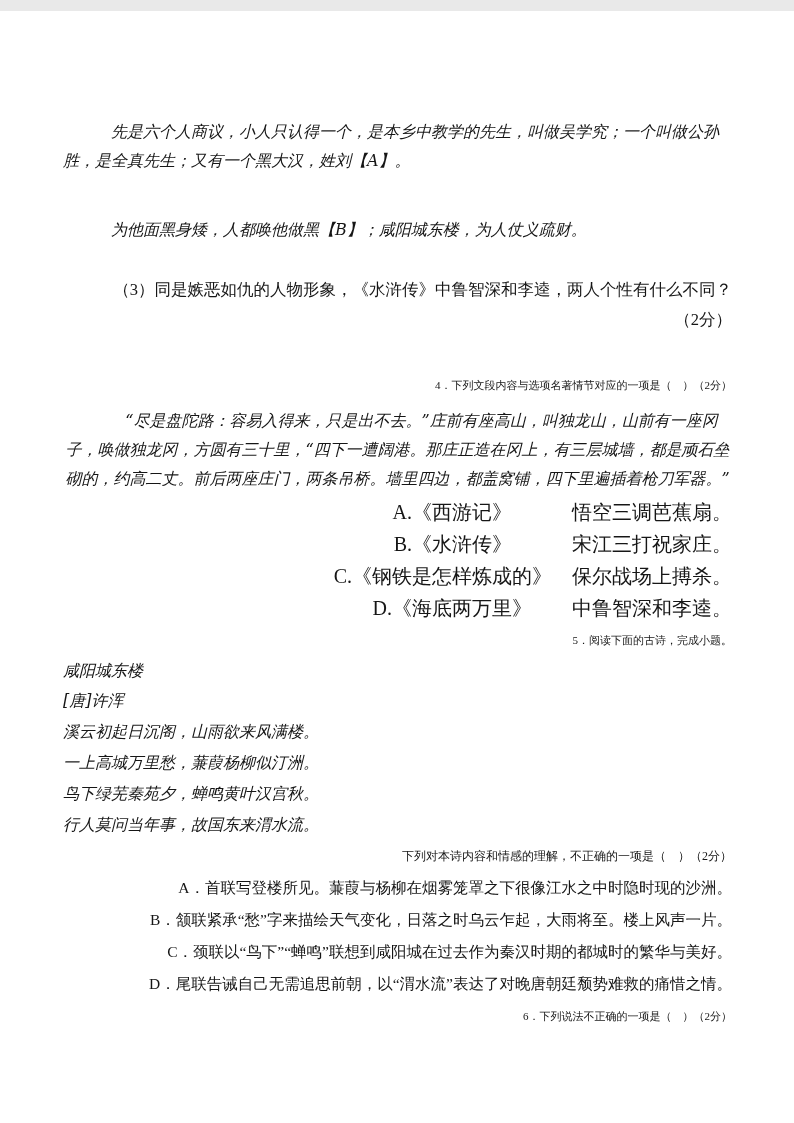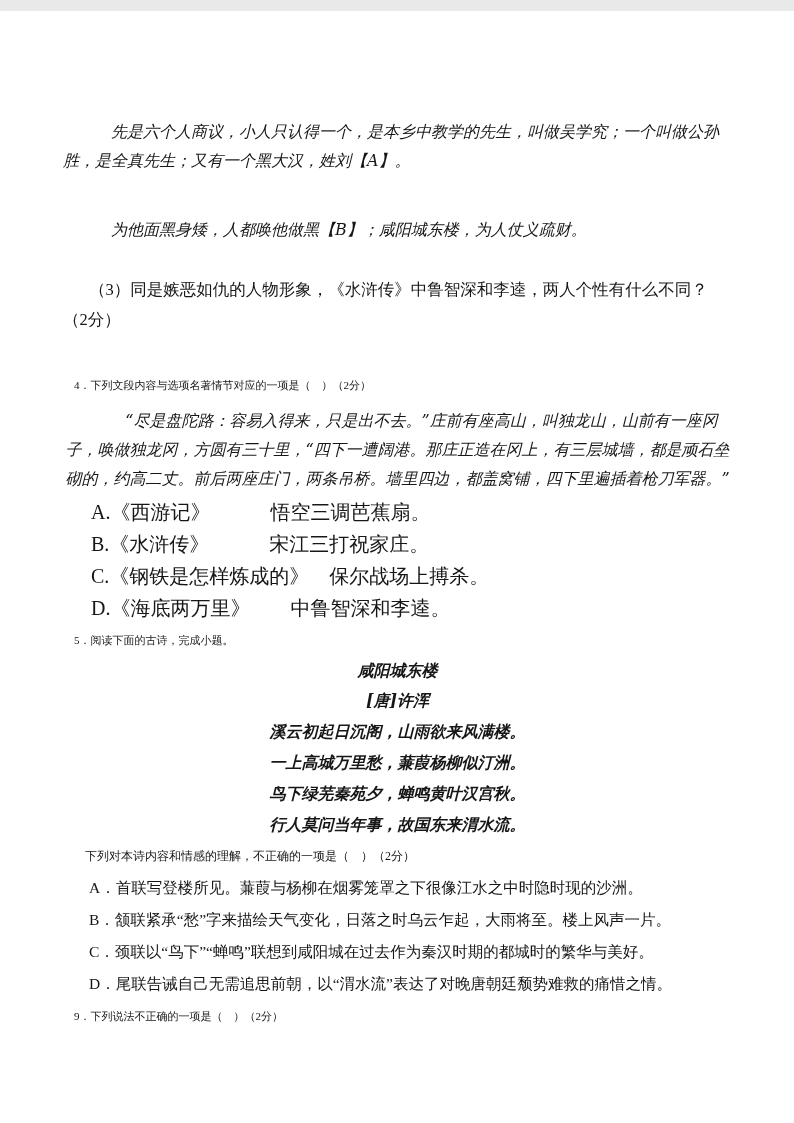--- a/index.html
+++ b/index.html
@@ -16,36 +16,36 @@
     box-sizing: border-box;
     padding: 106px 62px 0 63px;
     color: #161616;
     overflow: hidden;
   }
   p { margin: 0; white-space: pre-wrap; }
 
   
   .kai  { font-family: "DejaVu Serif", serif; font-style: italic; }
   
-  .song { font-family: "Liberation Serif", "DejaVu Serif", serif; font-style: normal; }
+  .song { font-family: "Liberation Serif", "DejaVu Serif", serif; font-style: normal; text-align: right; }
 
   .excerpt   { font-size: 16px; line-height: 29px; text-indent: 48px; }
   .excerpt-1 { margin-bottom: 40px; }
   .excerpt-2 { margin-bottom: 31px; }
 
   .q3   { font-size: 16.5px; line-height: 30px; text-indent: 26px; margin-bottom: 34px; }
 
   .stem { font-size: 11px; line-height: 32px; text-indent: 11px; }
 
   .passage { font-size: 16px; line-height: 29px; text-indent: 48px;
              margin-top: 5px; margin-bottom: 3px; text-align: center; }
 
   .option4 { font-size: 20px; line-height: 32px; text-indent: 28px; }
 
-  .poem p      { text-align: center; text-indent: 0; font-size: 16px; line-height: 31px; font-weight: bold; }
+  .poem p      { text-align: left; text-indent: 0; font-size: 16px; line-height: 31px; }
   .poem-title  { line-height: 30px !important; }
   .poem-author { line-height: 30px !important; }
 
   .substem { font-size: 12px; line-height: 32px; text-indent: 22px; }
   .option5 { font-size: 15.5px; line-height: 32px; text-indent: 26px; }
 </style>
 </head>
 <body>
 
 <div class="page">
@@ -80,15 +80,15 @@
 
   <p class="song substem">下列对本诗内容和情感的理解，不正确的一项是（　）（2分）</p>
 
   <div>
     <p class="song option5">A．首联写登楼所见。蒹葭与杨柳在烟雾笼罩之下很像江水之中时隐时现的沙洲。</p>
     <p class="song option5">B．颔联紧承“愁”字来描绘天气变化，日落之时乌云乍起，大雨将至。楼上风声一片。</p>
     <p class="song option5">C．颈联以“鸟下”“蝉鸣”联想到咸阳城在过去作为秦汉时期的都城时的繁华与美好。</p>
     <p class="song option5">D．尾联告诫自己无需追思前朝，以“渭水流”表达了对晚唐朝廷颓势难救的痛惜之情。</p>
   </div>
 
-  <p class="song stem">9．下列说法不正确的一项是（　）（2分）</p>
+  <p class="song stem">6．下列说法不正确的一项是（　）（2分）</p>
 
 </div>
 
 </body></html>

